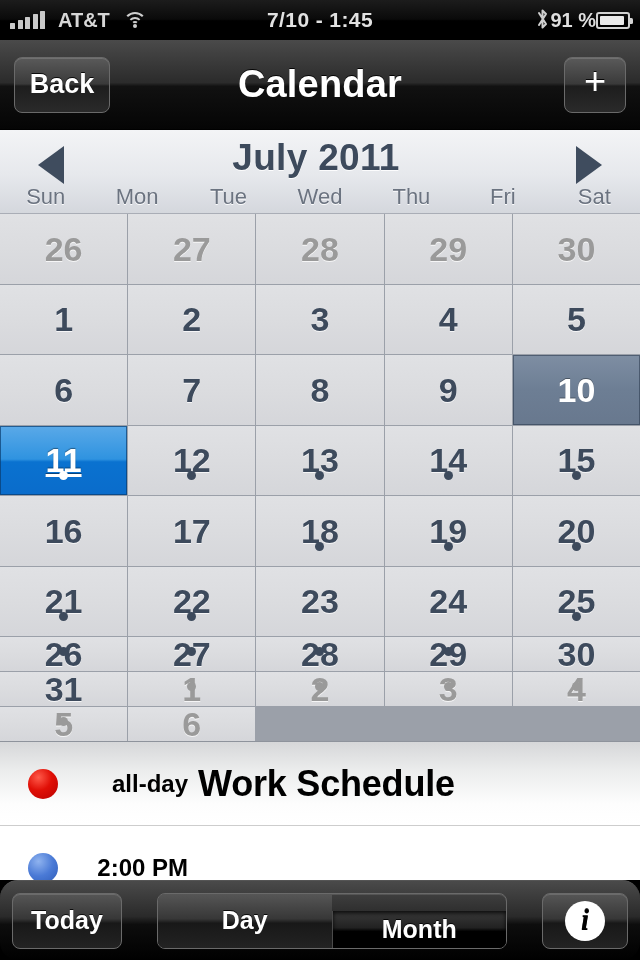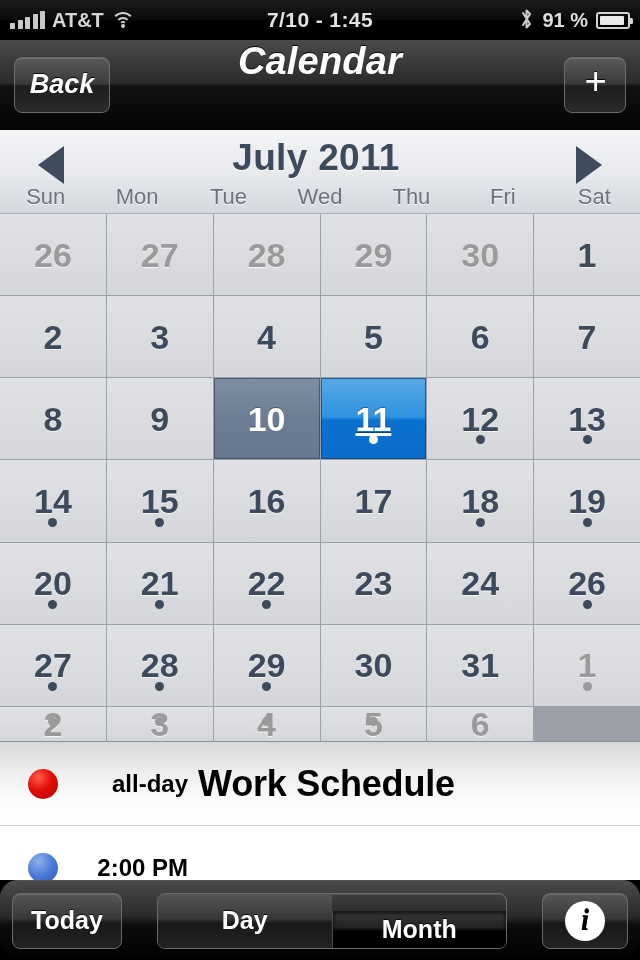--- a/index.html
+++ b/index.html
@@ -10,22 +10,22 @@
   }
   #app { position:relative; width:640px; height:960px; display:flex; flex-direction:column; }
 
   
   .statusbar {
     height:40px; flex:0 0 40px;
     background:linear-gradient(to bottom,#1c1c1c 0%,#0a0a0a 48%,#000 52%,#000 100%);
     display:flex; align-items:center; position:relative;
     padding:0 10px; color:#d8d8d8;
   }
-  .sb-left { display:flex; align-items:center; gap:7px; }
-  .sb-right { display:flex; align-items:center; gap:8px; position:absolute; right:10px; top:0; height:40px; }
+  .sb-left { display:flex; align-items:center; gap:13px; }
+  .sb-right { display:flex; align-items:center; gap:0; position:absolute; right:10px; top:0; height:40px; }
   .sb-center {
     position:absolute; left:0; right:0; text-align:center; line-height:40px;
     font-size:21px; font-weight:bold; letter-spacing:0.4px; color:#e2e2e2;
   }
   .signal { display:flex; align-items:flex-end; gap:2.5px; height:18px; }
   .signal i { display:block; width:5px; background:#c9c9c9; border-radius:0.5px; }
   .signal i:nth-child(1){height:6px;}
   .signal i:nth-child(2){height:9px;}
   .signal i:nth-child(3){height:12px;}
   .signal i:nth-child(4){height:15px;}
@@ -47,21 +47,21 @@
           position:relative; padding:2px; }
   .batt::after { content:""; position:absolute; right:-5px; top:4.5px; width:3px; height:6px;
                  background:#d2d2d2; border-radius:0 1.5px 1.5px 0; }
   .batt i { display:block; height:100%; width:91%; background:#eaeaea; border-radius:1px; }
 
   
   .navbar {
     flex:0 0 90px; height:90px; position:relative;
     background:linear-gradient(to bottom,#4a4a4a 0%,#2b2b2b 48%,#111 52%,#050505 100%);
     border-bottom:1px solid #000;
-    display:flex; justify-content:center;font-style:italic;
+    display:flex; align-items:center; justify-content:center;
   }
   .nav-title {
     font-size:38px; font-weight:bold; color:#fff; letter-spacing:0.2px;
     text-shadow:0 -1px 0 rgba(0,0,0,0.9);
   }
   .nav-btn {
     position:absolute; top:50%; transform:translateY(-50%);
     background:linear-gradient(to bottom,#5a5a5a 0%,#3a3a3a 48%,#1d1d1d 52%,#2a2a2a 100%);
     border:1px solid #6a6a6a; border-radius:8px;
     color:#fff; font-size:27px; font-weight:bold;
@@ -94,21 +94,21 @@
                 border-left:26px solid #3f4c5e; }
   .weekdays { position:absolute; bottom:3px; left:0; right:0; display:flex; }
   .weekdays div {
     flex:1; text-align:center; font-size:22px; color:#6b7380;
     text-shadow:0 1px 0 rgba(255,255,255,0.9);
   }
 
   
   .grid {
     flex:0 0 528px; height:528px;
-    display:grid; grid-template-columns:repeat(6,1fr); grid-template-rows:repeat(6,1fr);
+    display:grid; grid-template-columns:repeat(5,1fr); grid-template-rows:repeat(6,1fr);
     background:#9ba0a9;
     gap:1px;
     border-bottom:1px solid #8e939c;
   }
   .cell {
     position:relative;
     background:linear-gradient(to bottom,#e0e1e4 0%,#dbdcdf 50%,#d5d6da 100%);
     display:flex; flex-direction:column; align-items:center; justify-content:center;
   }
   .cell .num {
@@ -343,20 +343,24 @@
         <div class="num">22</div>
         <div class="dot"></div>
       </div>
       <div class="cell">
         <div class="num">23</div>
       </div>
       <div class="cell">
         <div class="num">24</div>
       </div>
       <div class="cell">
+        <div class="num">25</div>
+        <div class="dot"></div>
+      </div>
+      <div class="cell">
         <div class="num">26</div>
         <div class="dot"></div>
       </div>
       <div class="cell">
         <div class="num">27</div>
         <div class="dot"></div>
       </div>
       <div class="cell">
         <div class="num">28</div>
         <div class="dot"></div>

